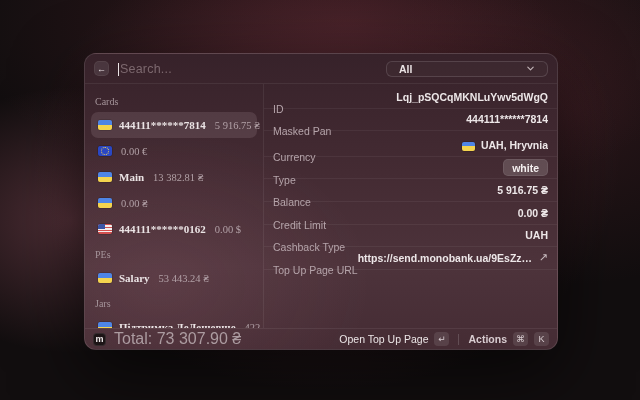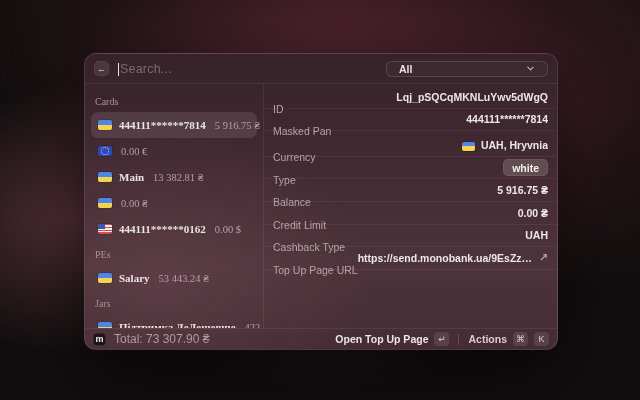--- a/index.html
+++ b/index.html
@@ -67,23 +67,23 @@
          overflow:hidden; text-overflow:ellipsis; }
   .badge { background:rgba(255,255,255,.16); border:1px solid rgba(255,255,255,.08);
          border-radius:5px; padding:1.5px 8px; font-size:10.5px; font-weight:600; color:#f4efef; }
   .ext { font-size:11px; color:#c8bbbf; }
   
   .ftr { flex:0 0 21px; border-top:1px solid rgba(255,255,255,.07);
          display:flex; align-items:center; padding:0 8px; gap:8px; }
   .mlogo { width:13px; height:13px; border-radius:4px; background:#1d1416;
          border:1px solid rgba(255,255,255,.10); color:#f2ecec; font-weight:700; font-size:9px;
          display:flex; align-items:center; justify-content:center; }
-  .total { font-size:12px; color:#ac9ca1; }
+  .total { font-size:16px; color:#ac9ca1; }
   .fright { margin-left:auto; display:flex; align-items:center; gap:6px; }
-  .faction { font-size:10.5px; font-weight:700; color:#ece6e7; cursor:pointer; }
+  .faction { font-size:10.5px; font-weight:400; color:#ece6e7; cursor:pointer; }
   .faction.dim { font-weight:600; color:#d9cdd1; }
   .kbd { min-width:15px; height:14px; padding:0 3px; border-radius:4px; background:rgba(255,255,255,.10);
          color:#d8ccd0; font-size:9px; display:flex; align-items:center; justify-content:center; }
   .vdiv { width:1px; height:11px; background:rgba(255,255,255,.16); margin:0 3px; }
 </style>
 </head>
 <body>
 
 <div class="window">
 

